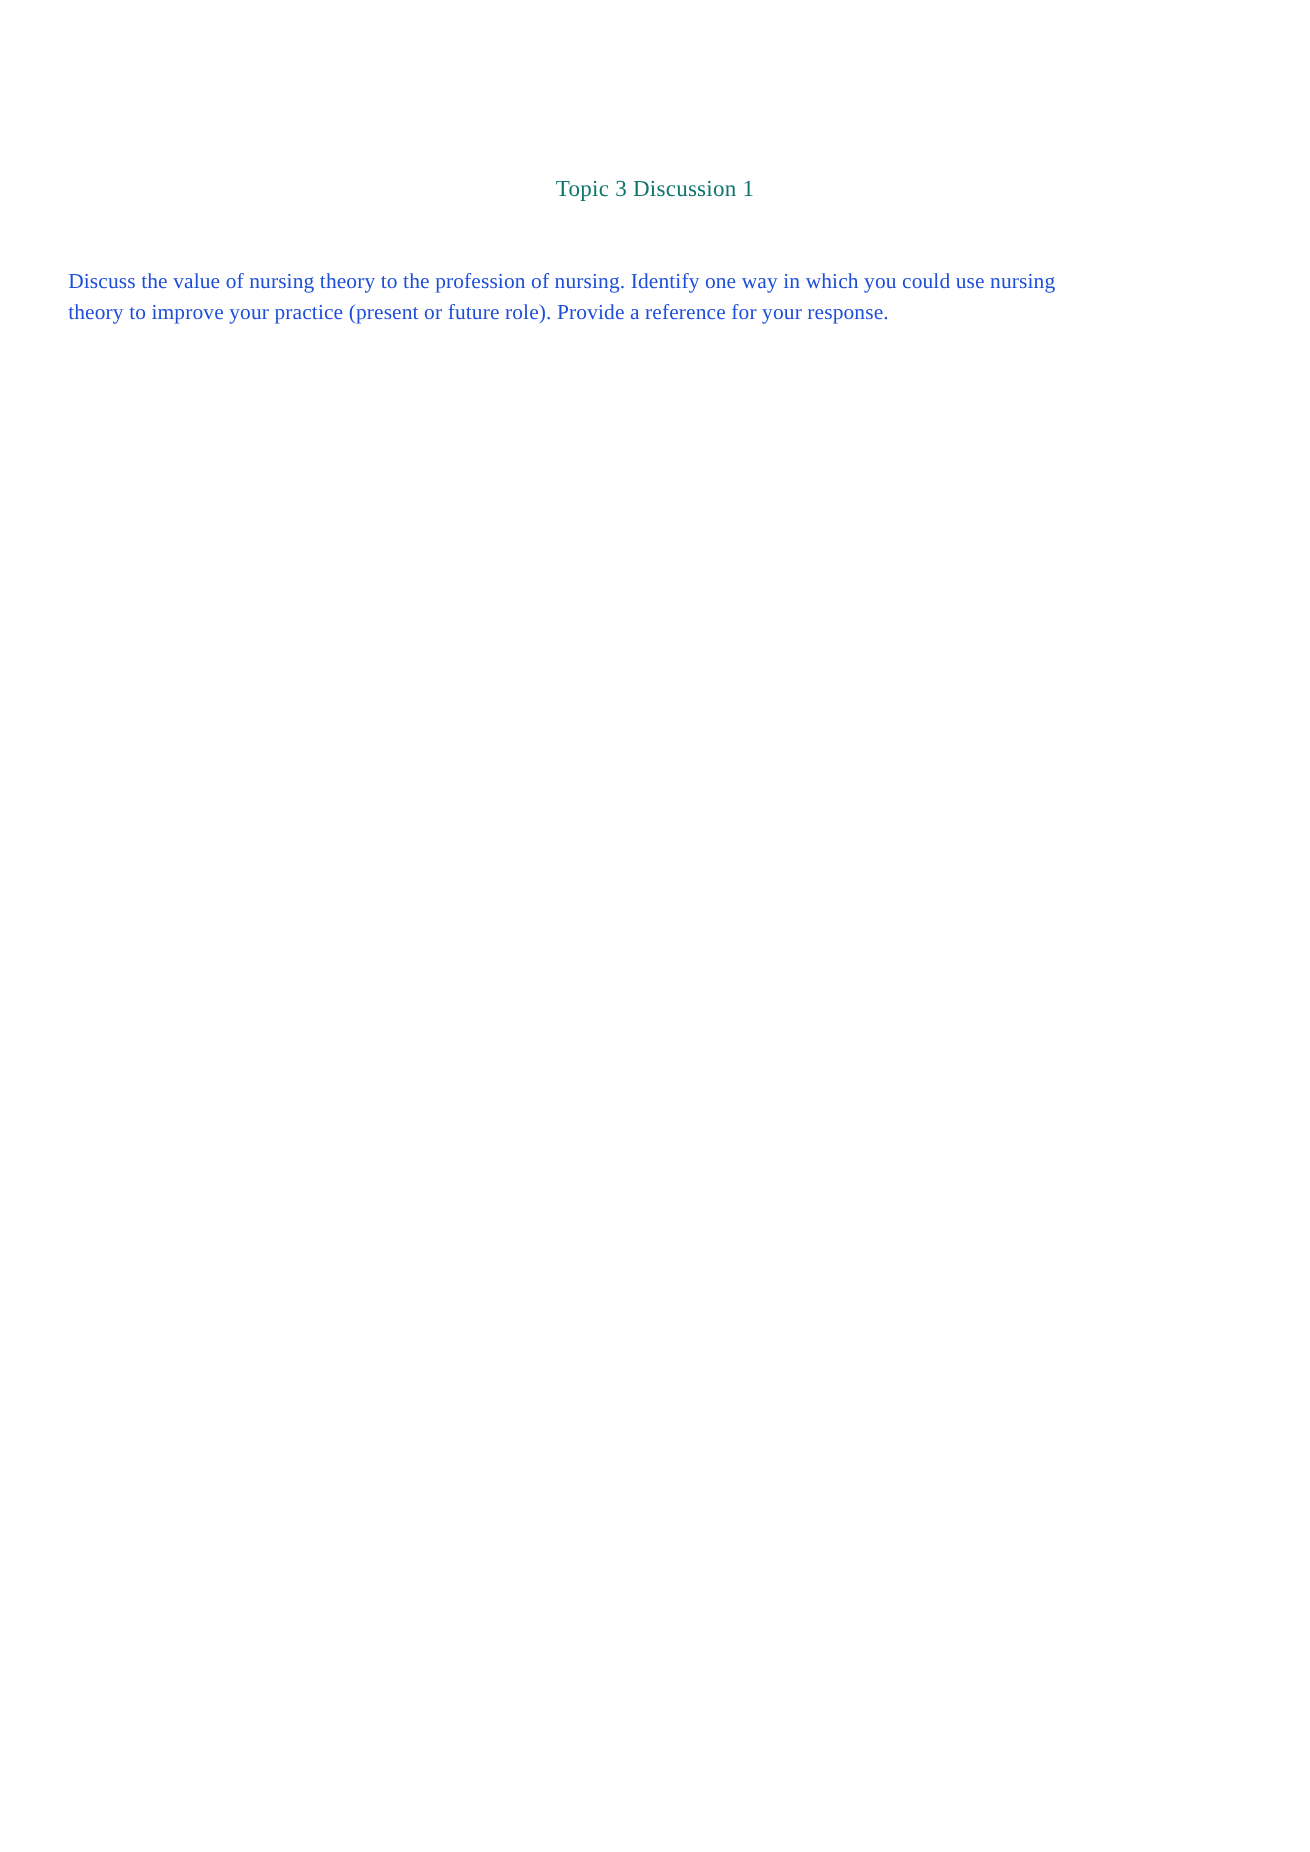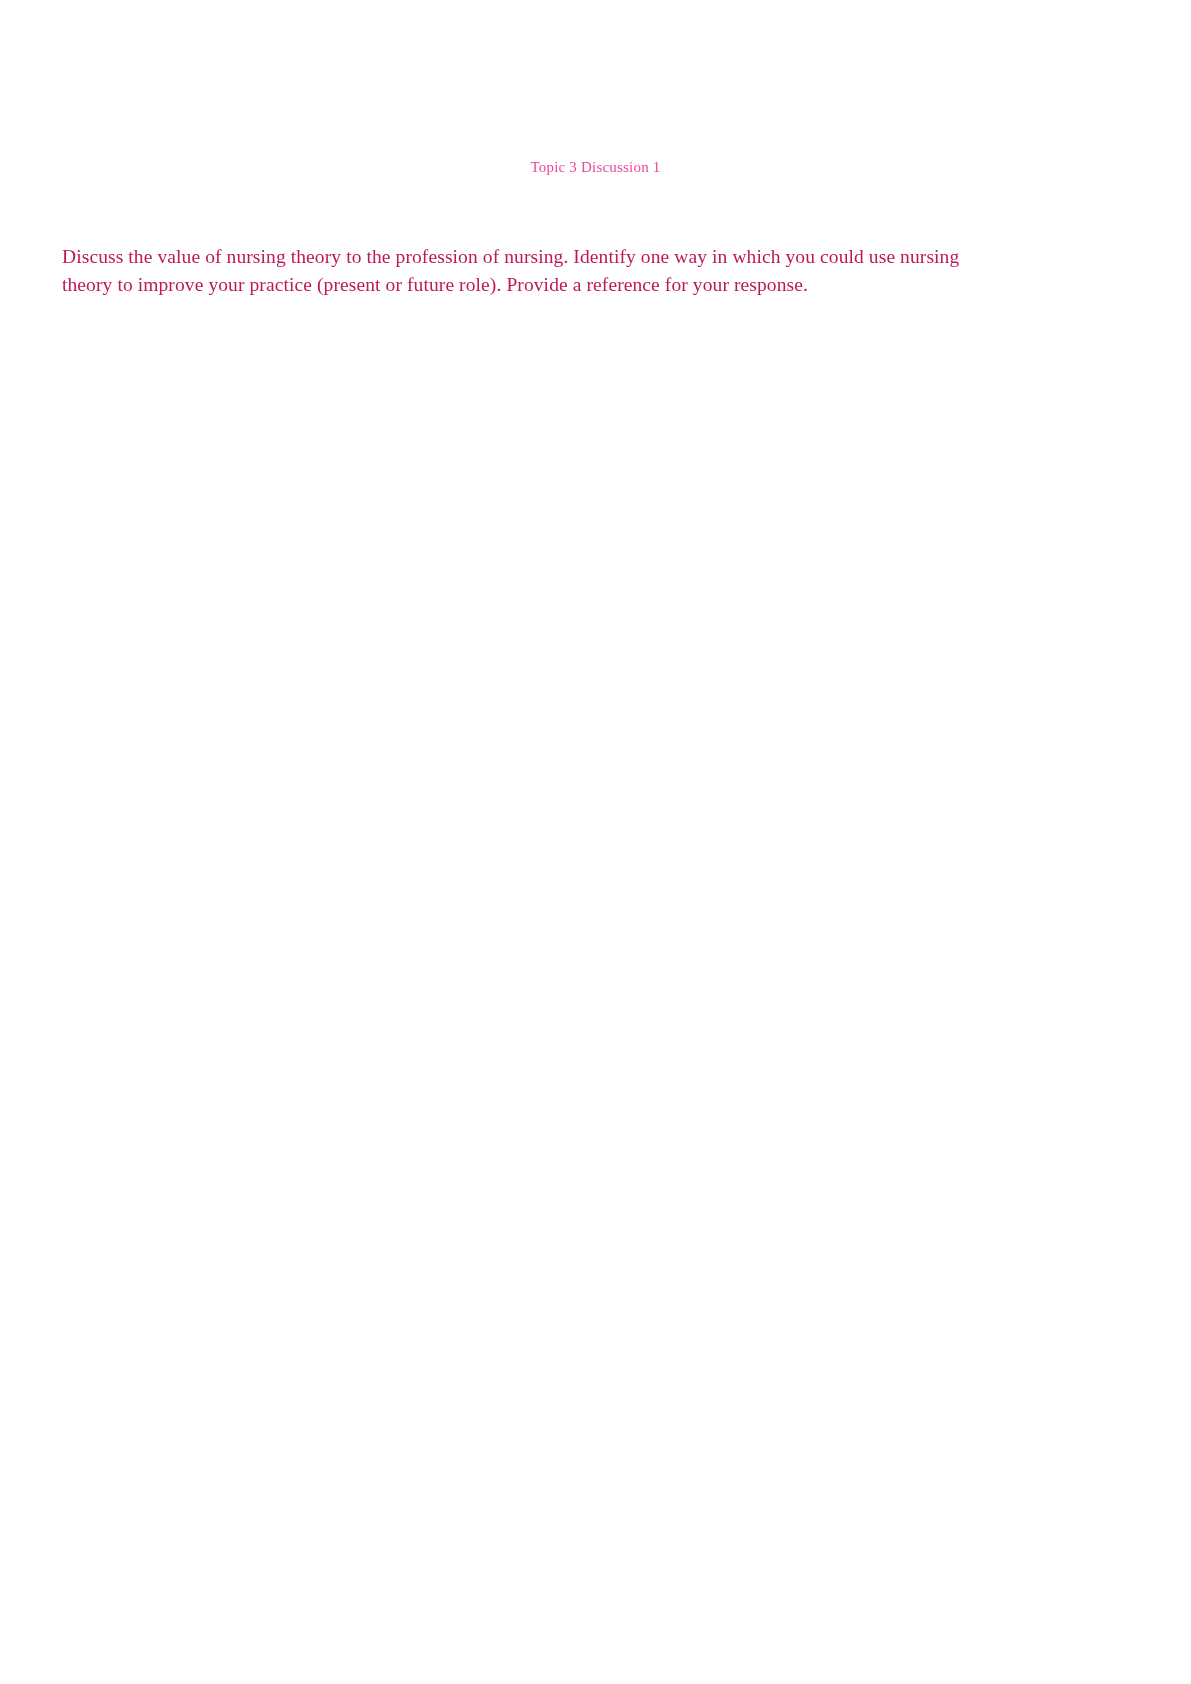--- a/index.html
+++ b/index.html
@@ -19,34 +19,34 @@
     background: #ffffff;
     margin: 0 auto;
     overflow: hidden;
   }
   .doc-title {
     position: absolute;
     left: 0;
     right: 0;
     top: 158px;
     text-align: center;
-    font-size: 15px;
+    font-size: 21px;
     line-height: 1.25;
     letter-spacing: 0.2px;
-    color: #ec4899;
+    color: #0f766e;
   }
   .doc-body {
     position: absolute;
     left: 62px;
     top: 243px;
     width: 930px;
     font-size: 19.5px;
     line-height: 1.42;
     text-align: left;
-    color: #be185d;
+    color: #1d4ed8;
     letter-spacing: 0.1px;
   }
 </style>
 </head>
 <body>
 
 <div class="page">
 
   <div class="doc-title">Topic 3 Discussion 1</div>
 

